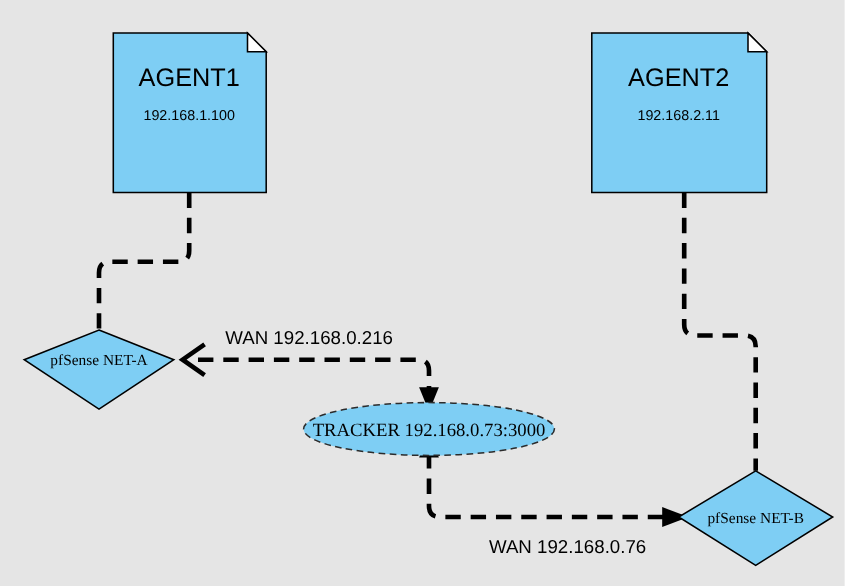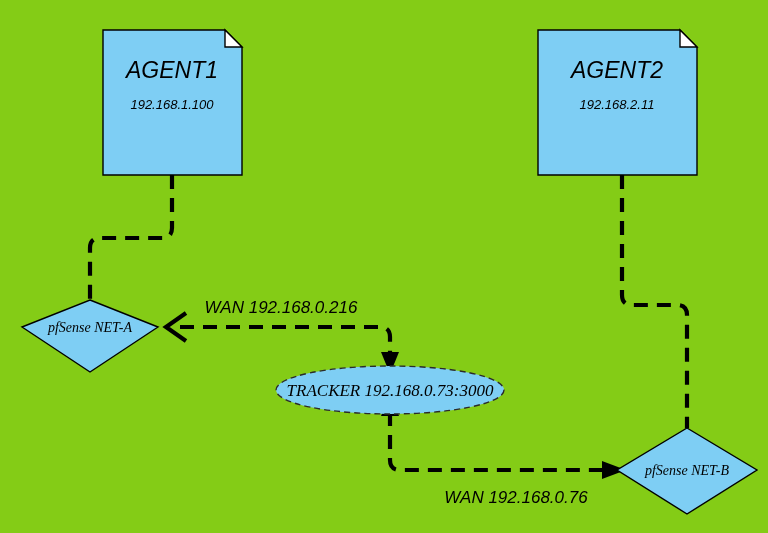--- a/index.html
+++ b/index.html
@@ -4,24 +4,23 @@
 <style>
   html, body {
     margin: 0;
     padding: 0;
     background: #ffffff;
   }
   #canvas {
     position: relative;
     width: 768px;
     height: 533px;
-    background: #84cc16;
+    background: #e5e5e5;
     overflow: hidden;
     font-family: "Liberation Sans", sans-serif;
-    font-style: italic;
   }
   svg.layer {
     position: absolute;
     left: 0;
     top: 0;
     width: 768px;
     height: 533px;
   }
   .agent-title {
     font-family: "Liberation Sans", sans-serif;

